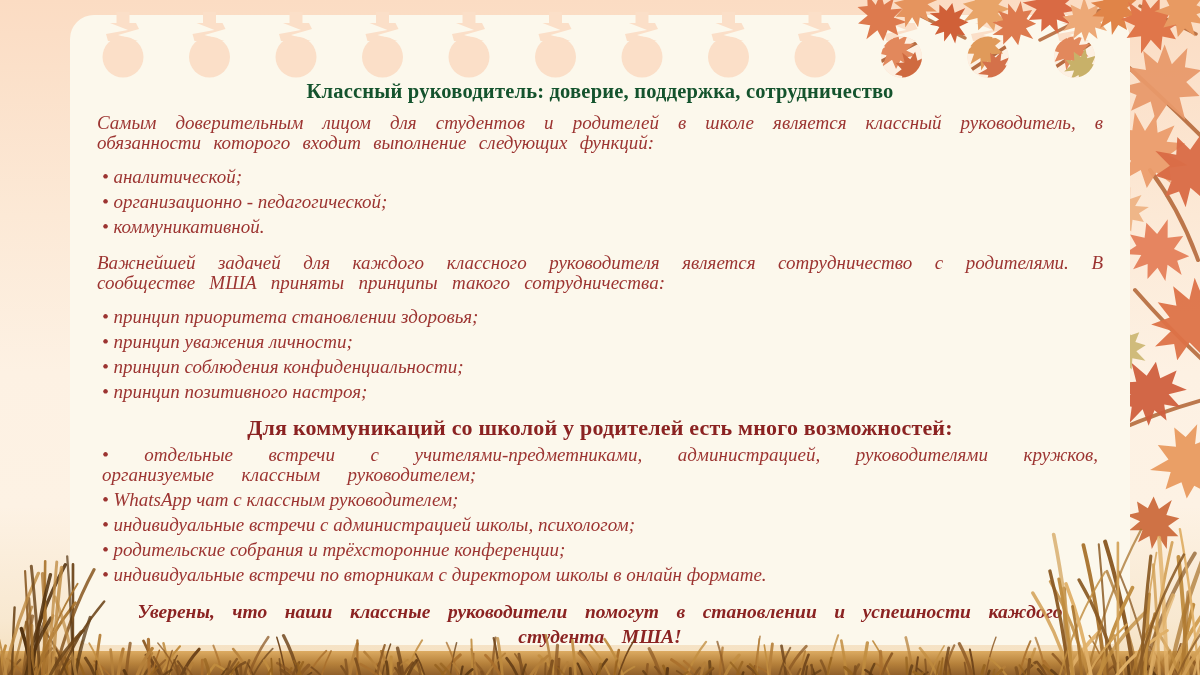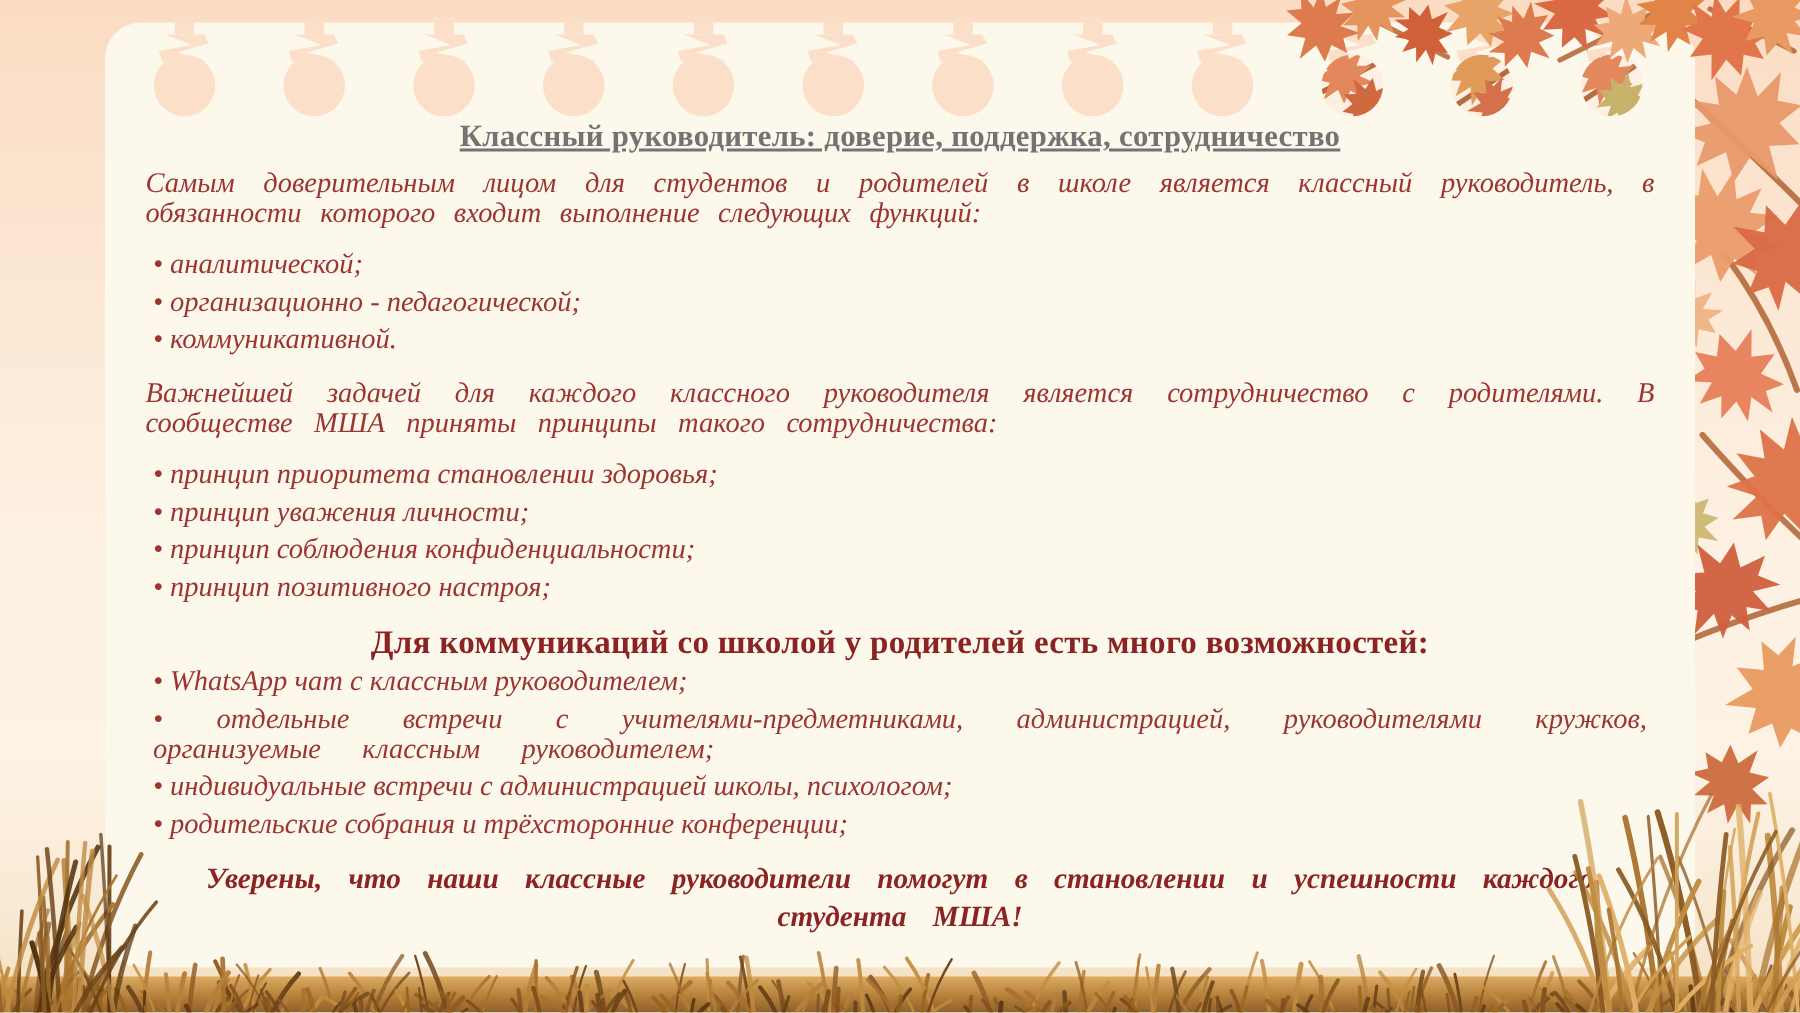--- a/index.html
+++ b/index.html
@@ -16,21 +16,21 @@
     position:absolute;left:70px;top:15px;width:1060px;height:630px;
     background:#fcf8ec;border-radius:24px;
   }
   .content{
     position:absolute;left:70px;top:15px;width:1060px;height:630px;
     padding:64px 27px 0;box-sizing:border-box;
     color:#9c3431;font-size:19px;line-height:20px;font-style:italic;
   }
   .content h1{
     margin:0 0 10px;font-size:20.5px;line-height:24px;text-align:center;
-    color:#737373;font-style:normal;font-weight:bold;letter-spacing:.2px;text-decoration:underline;
+    color:#14532d;font-style:normal;font-weight:bold;letter-spacing:.2px;
   }
   .content h2{
     margin:14px 0 2px;font-size:22px;line-height:24px;text-align:center;
     color:#8b2322;font-style:normal;font-weight:bold;letter-spacing:.2px;
   }
   .para{margin:0 0 14px;text-align:justify;}
   .para-1{word-spacing:.4em;}
   .para-2{word-spacing:.5em;}
   .list{margin:0 0 16px;}
   .list .li{margin:5px;}
@@ -146,24 +146,25 @@
       </div>
     <p class="para para-2">Важнейшей задачей для каждого классного руководителя является сотрудничество с родителями. В сообществе МША приняты принципы такого сотрудничества:</p>
     <div class="list list-principles">
         <div class="li">• принцип приоритета становлении здоровья;</div>
         <div class="li">• принцип уважения личности;</div>
         <div class="li">• принцип соблюдения конфиденциальности;</div>
         <div class="li">• принцип позитивного настроя;</div>
       </div>
     <h2>Для коммуникаций со школой у родителей есть много возможностей:</h2>
     <div class="list list-comms">
+        <div class="li wide">• отдельные встречи с учителями-предметниками, администрацией, руководителями кружков, организуемые классным руководителем;</div>
         <div class="li">• WhatsApp чат с классным руководителем;</div>
-        <div class="li wide">• отдельные встречи с учителями-предметниками, администрацией, руководителями кружков, организуемые классным руководителем;</div>
         <div class="li">• индивидуальные встречи с администрацией школы, психологом;</div>
         <div class="li">• родительские собрания и трёхсторонние конференции;</div>
+        <div class="li">• индивидуальные встречи по вторникам с директором школы в онлайн формате.</div>
       </div>
     <p class="conclusion">Уверены, что наши классные руководители помогут в становлении и успешности каждого студента МША!</p>
   </div>
 
   <svg class="layer" id="grass" style="left:0;top:0;width:1200px;height:675px;" viewBox="0 0 1200 675">
     <defs>
       <linearGradient id="gstrip" x1="0" y1="0" x2="0" y2="1">
         <stop offset="0" stop-color="#dcab62"></stop>
         <stop offset="0.5" stop-color="#b5803a"></stop>
         <stop offset="1" stop-color="#8a5a28"></stop>

